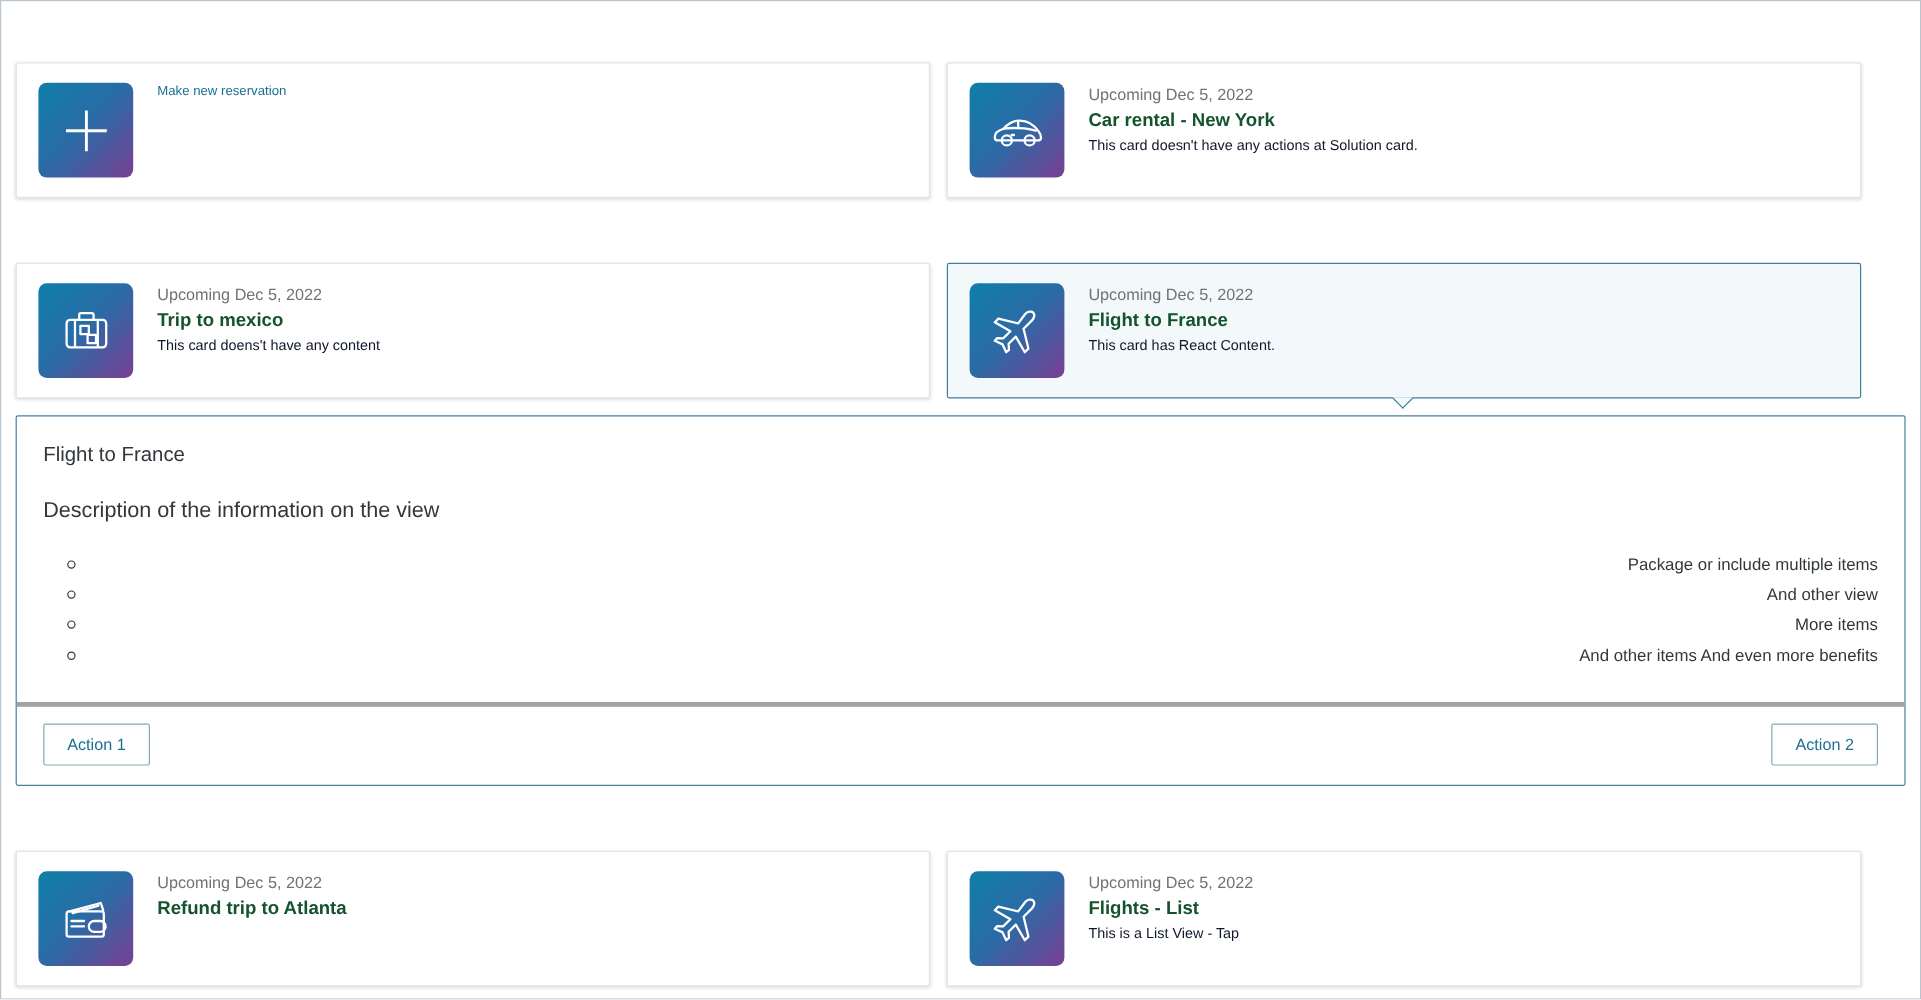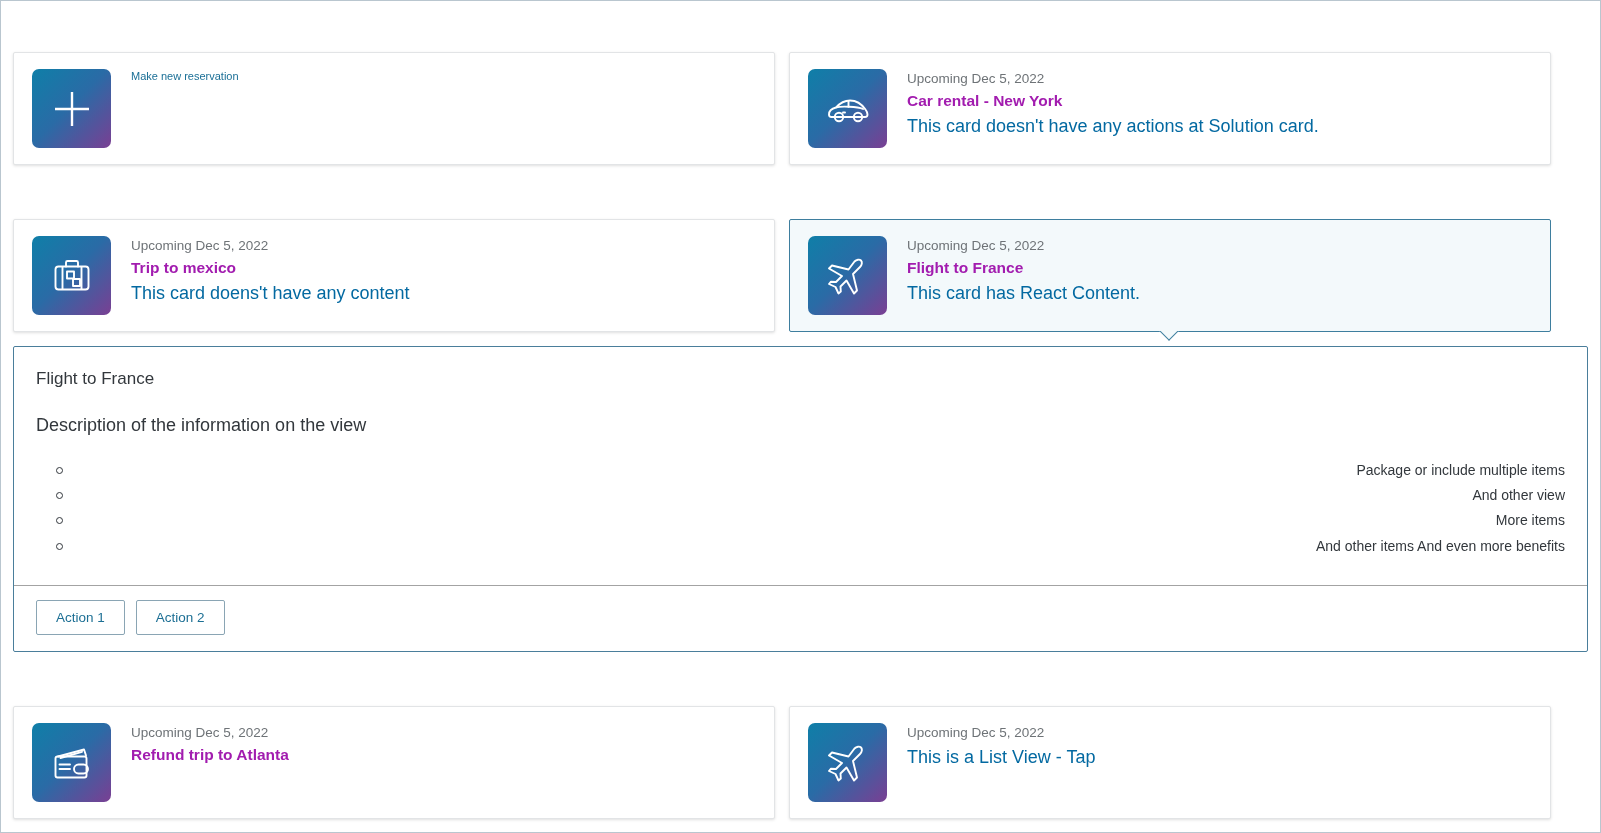--- a/index.html
+++ b/index.html
@@ -79,27 +79,27 @@
   .card-body { flex: 1 1 auto; min-width: 0; }
   .eyebrow {
     font-size: 13.5px;
     color: #6e7377;
     line-height: 1.45;
     margin-bottom: 1px;
   }
   .card-title {
     font-size: 15.5px;
     font-weight: bold;
-    color: #a21caf;
+    color: #14532d;
     line-height: 1.45;
     margin-bottom: 1px;
   }
   .card-desc {
-    font-size: 18px;
-    color: #0369a1;
+    font-size: 12px;
+    color: #0f172a;
     line-height: 1.45;
   }
   .link-title {
     font-size: 11px;
     color: #1a6f96;
     line-height: 1.4;
   }
 
   
   .panel {
@@ -134,24 +134,25 @@
   }
   .panel-list li::before {
     content: "";
     position: absolute;
     left: 0; top: 9px;
     width: 5px; height: 5px;
     border: 1px solid #32373c;
     border-radius: 50%;
   }
   .panel-footer {
-    border-top: 1px solid #a3a3a3;
+    border-top: 4px solid #a3a3a3;
     padding: 14px 22px 16px 22px;
     display: flex;
     gap: 11px;
+    justify-content: space-between;
   }
 
   .btn {
     font-family: "Liberation Sans", sans-serif;
     font-size: 13.5px;
     color: #1c6f94;
     background: #ffffff;
     border: 1px solid #8aa5b4;
     border-radius: 2px;
     padding: 8px 19px;
@@ -290,20 +291,21 @@
       <div class="card">
         <div class="tile">
           <svg width="48" height="48" viewBox="0 0 48 48" aria-hidden="true">
             <g fill="none" stroke="#ffffff" stroke-width="1.9" stroke-linejoin="round" stroke-linecap="round">
               <path d="M30.5 9.5 C32.5 7.5 35.5 7 37 8.5 C38.5 10 38 13 36 15 L29 22 L33 38.5 L30 41.5 L22.5 28.5 L16.5 34.5 L16.8 39.5 L14.5 41.5 L11.5 35 L5 32 L7 29.7 L12 30 L18 24 L5 16.5 L8 13.5 L24.5 17.5 Z"></path>
             </g>
           </svg>
         </div>
         <div class="card-body">
           <div class="eyebrow">Upcoming Dec 5, 2022</div>
+          <div class="card-title">Flights - List</div>
           <div class="card-desc">This is a List View - Tap</div>
         </div>
       </div>
     </div>
   </div>
 
   <div class="bottom-btn-wrap">
     <button class="btn btn-wide">It's something else</button>
   </div>
 

